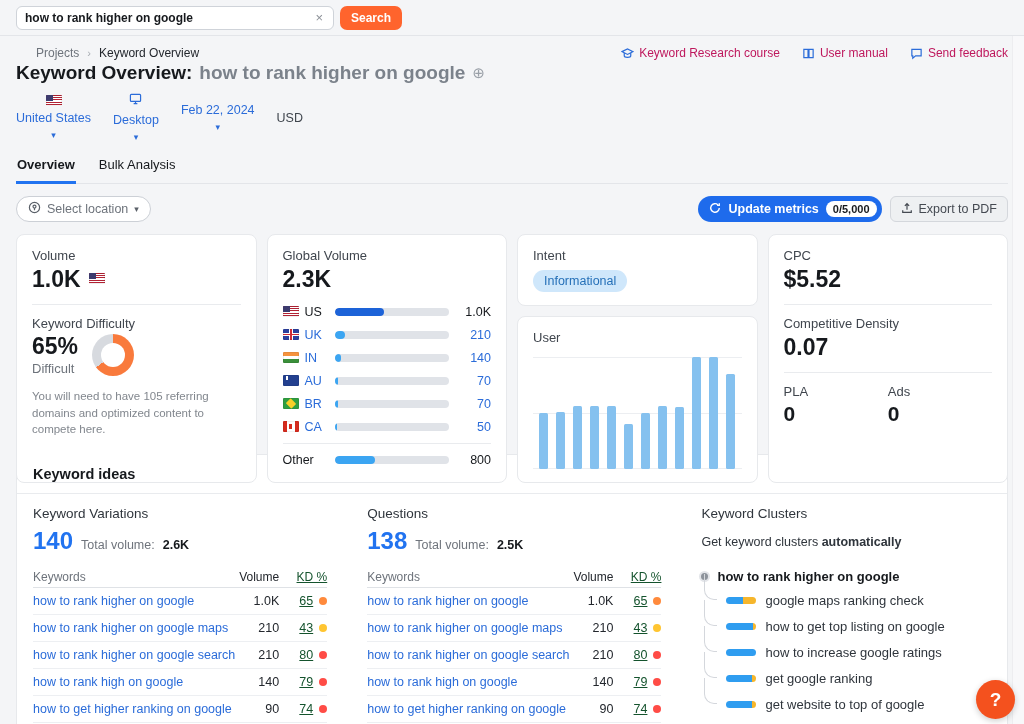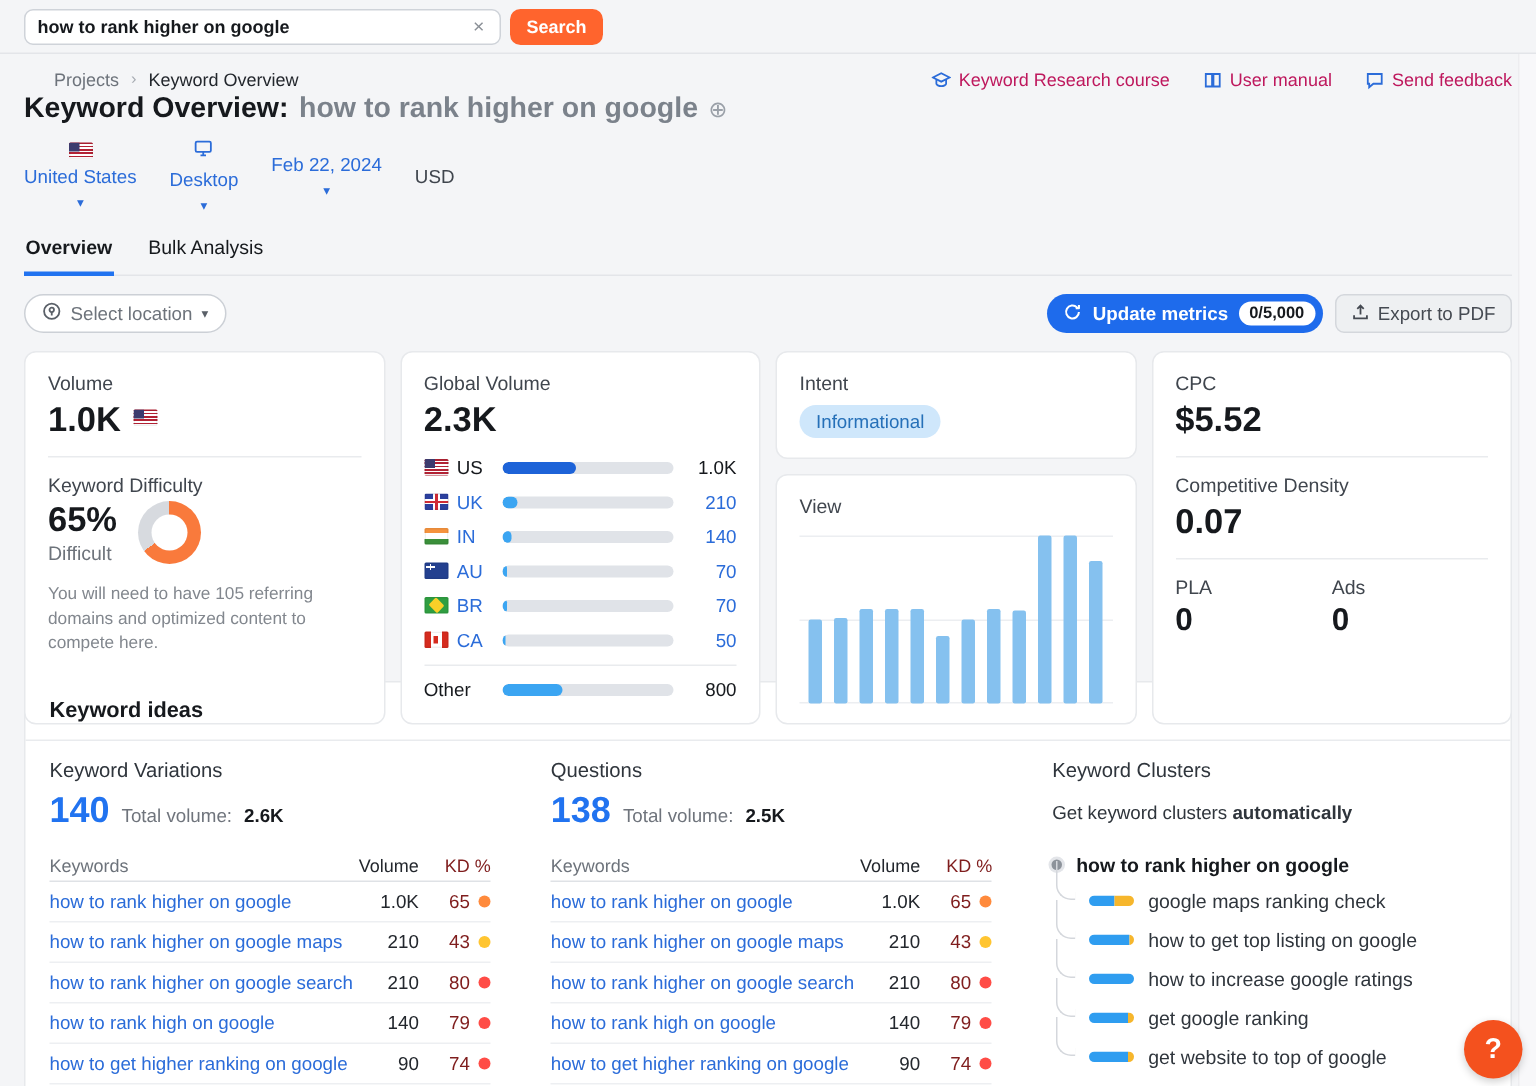--- a/index.html
+++ b/index.html
@@ -107,21 +107,21 @@
   .count { font-size:24px; font-weight:bold; color:#2173f0; }
   .total-lbl { font-size:12.5px; color:#6f747c; }
   .total-val { font-size:12.5px; font-weight:bold; color:#16191d; }
 
   .tbl-hd { display:flex; align-items:center; font-size:12px; color:#6d737b;
             margin-top:15px; padding-bottom:3px; border-bottom:1px solid #dfe2e6; }
   .kw-row { display:flex; align-items:center; height:27px; border-bottom:1px solid #edeff2; font-size:12.5px; }
   .c-kw { flex:1; min-width:0; }
   .kw-link { color:#2b6cd9; white-space:nowrap; overflow:hidden; text-overflow:ellipsis; display:block; }
   .c-vol { width:44px; text-align:right; color:#23272d; }
-  .c-kd { width:48px; display:flex; align-items:center; justify-content:flex-end; gap:6px; color:#7f1d1d; }
+  .c-kd { width:48px; display:flex; align-items:center; justify-content:flex-end; gap:6px; color:#14532d;text-decoration:underline; }
   .kd-dot { width:8px; height:8px; border-radius:50%; flex-shrink:0; }
   .view-btn { margin-top:14px; background:#fbfbfc; border:1px solid #cfd3d8; border-radius:6px;
               padding:5px 11px; font-size:12.5px; color:#3c4149; cursor:pointer;
               font-family:"Liberation Sans",sans-serif; }
 
   .cl-sub { font-size:12.5px; color:#2f353c; margin-top:14px; }
   .cl-sub b { font-weight:bold; }
   .cl-root { display:flex; align-items:center; gap:9px; margin-top:16px; height:22px; }
   .cl-root-dot { width:7px; height:7px; border-radius:50%; background:#8d939b; box-shadow:0 0 0 2px #e3e5e9; }
   .cl-root-label { font-size:13px; font-weight:bold; color:#16191d; }
@@ -354,21 +354,21 @@
         </div>
       </div>
     </div>
 
     <div class="col3">
       <div class="card intent-card">
         <div class="card-label">Intent</div>
         <span class="intent-badge" style="background: rgb(207, 231, 251);">Informational</span>
       </div>
       <div class="card trend-card">
-        <div class="card-label">View</div>
+        <div class="card-label">User</div>
         <div class="trend-chart">
           <div class="trend-grid" style="top:0"></div>
           <div class="trend-grid" style="top:50%"></div>
           <div class="trend-grid" style="bottom:0"></div>
         <div class="trend-bar" style="height: 50%; background: rgb(133, 193, 239);"></div>
             <div class="trend-bar" style="height: 51%; background: rgb(133, 193, 239);"></div>
             <div class="trend-bar" style="height: 56%; background: rgb(133, 193, 239);"></div>
             <div class="trend-bar" style="height: 56%; background: rgb(133, 193, 239);"></div>
             <div class="trend-bar" style="height: 56%; background: rgb(133, 193, 239);"></div>
             <div class="trend-bar" style="height: 40%; background: rgb(133, 193, 239);"></div>

